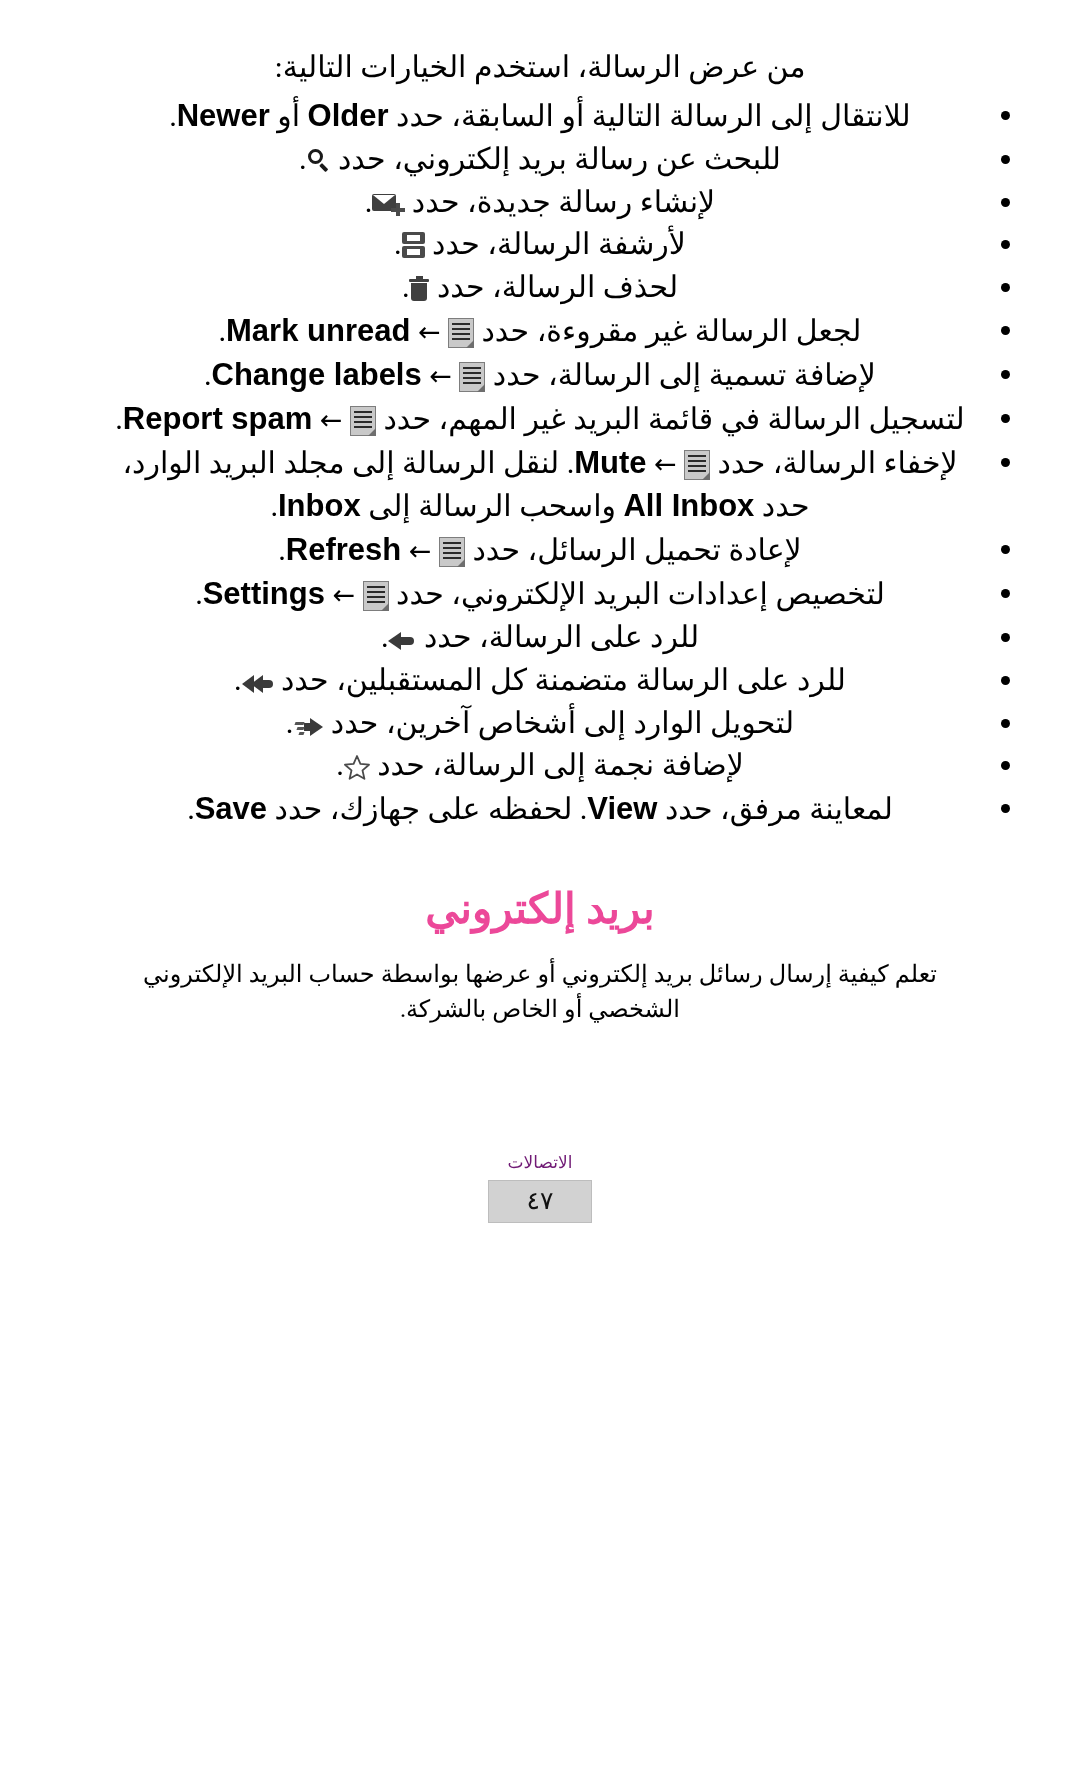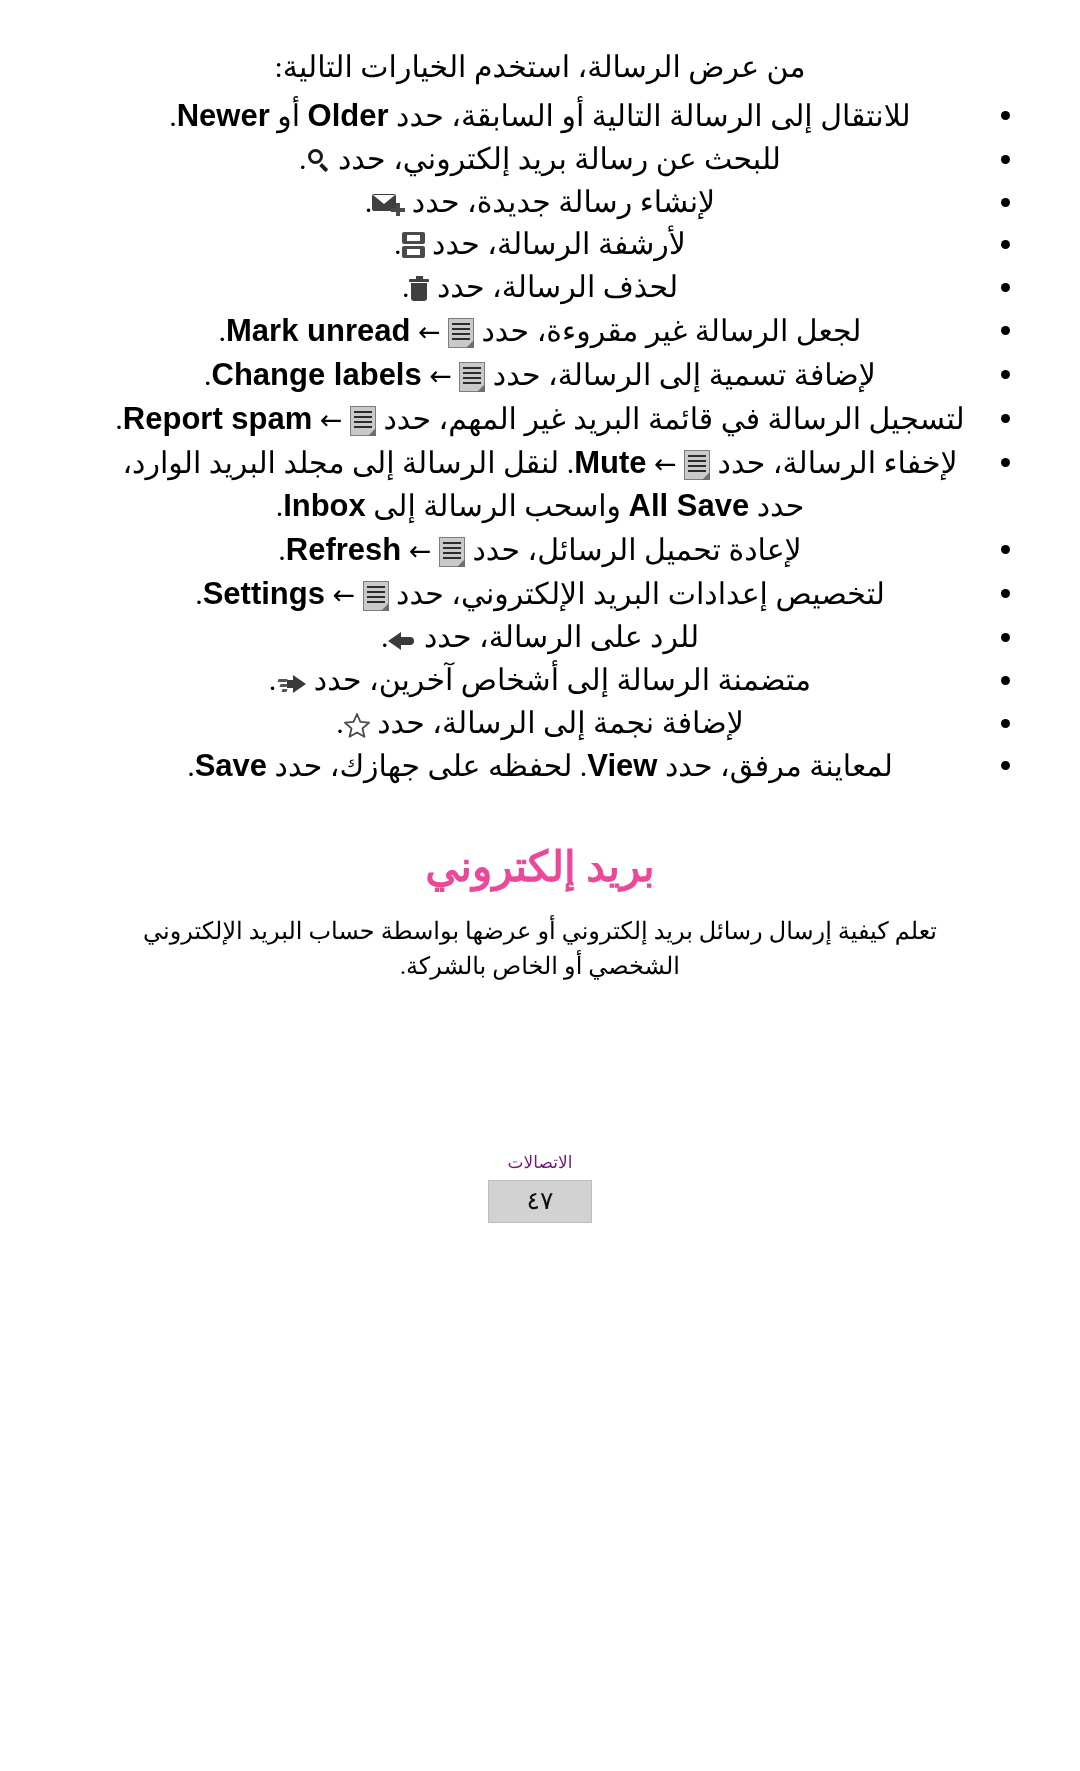--- a/index.html
+++ b/index.html
@@ -372,21 +372,21 @@
 
     <li>
       <span class="bullet"></span>
       <span class="li-text">
         <span>لإخفاء الرسالة، حدد</span>
         <span class="ico ico-menu">
           <span class="sheet"></span><span class="ln l1"></span><span class="ln l2"></span><span class="ln l3"></span><span class="ln l4"></span><span class="fold"></span>
         </span>
         <span class="arrow">←</span>
         <span class="en">Mute</span><span>. لنقل الرسالة إلى مجلد البريد الوارد، حدد</span>
-        <span class="en">All Save</span>
+        <span class="en">All Inbox</span>
         <span>واسحب الرسالة إلى</span>
         <span class="en">Inbox</span><span>.</span>
       </span>
     </li>
 
     <li>
       <span class="bullet"></span>
       <span class="li-text">
         <span>لإعادة تحميل الرسائل، حدد</span>
         <span class="ico ico-menu">
@@ -412,25 +412,34 @@
     <li>
       <span class="bullet"></span>
       <span class="li-text">
         <span>للرد على الرسالة، حدد</span>
         <span class="ico ico-reply">
           <span class="head"></span><span class="tail"></span>
         </span><span>.</span>
       </span>
     </li>
 
-
-    <li>
-      <span class="bullet"></span>
-      <span class="li-text">
-        <span>متضمنة الرسالة إلى أشخاص آخرين، حدد</span>
+    <li>
+      <span class="bullet"></span>
+      <span class="li-text">
+        <span>للرد على الرسالة متضمنة كل المستقبلين، حدد</span>
+        <span class="ico ico-replyall">
+          <span class="h1"></span><span class="h2"></span><span class="tail"></span>
+        </span><span>.</span>
+      </span>
+    </li>
+
+    <li>
+      <span class="bullet"></span>
+      <span class="li-text">
+        <span>لتحويل الوارد إلى أشخاص آخرين، حدد</span>
         <span class="ico ico-forward">
           <span class="head"></span><span class="bar"></span>
           <span class="m m1"></span><span class="m m2"></span><span class="m m3"></span>
         </span><span>.</span>
       </span>
     </li>
 
     <li>
       <span class="bullet"></span>
       <span class="li-text">

